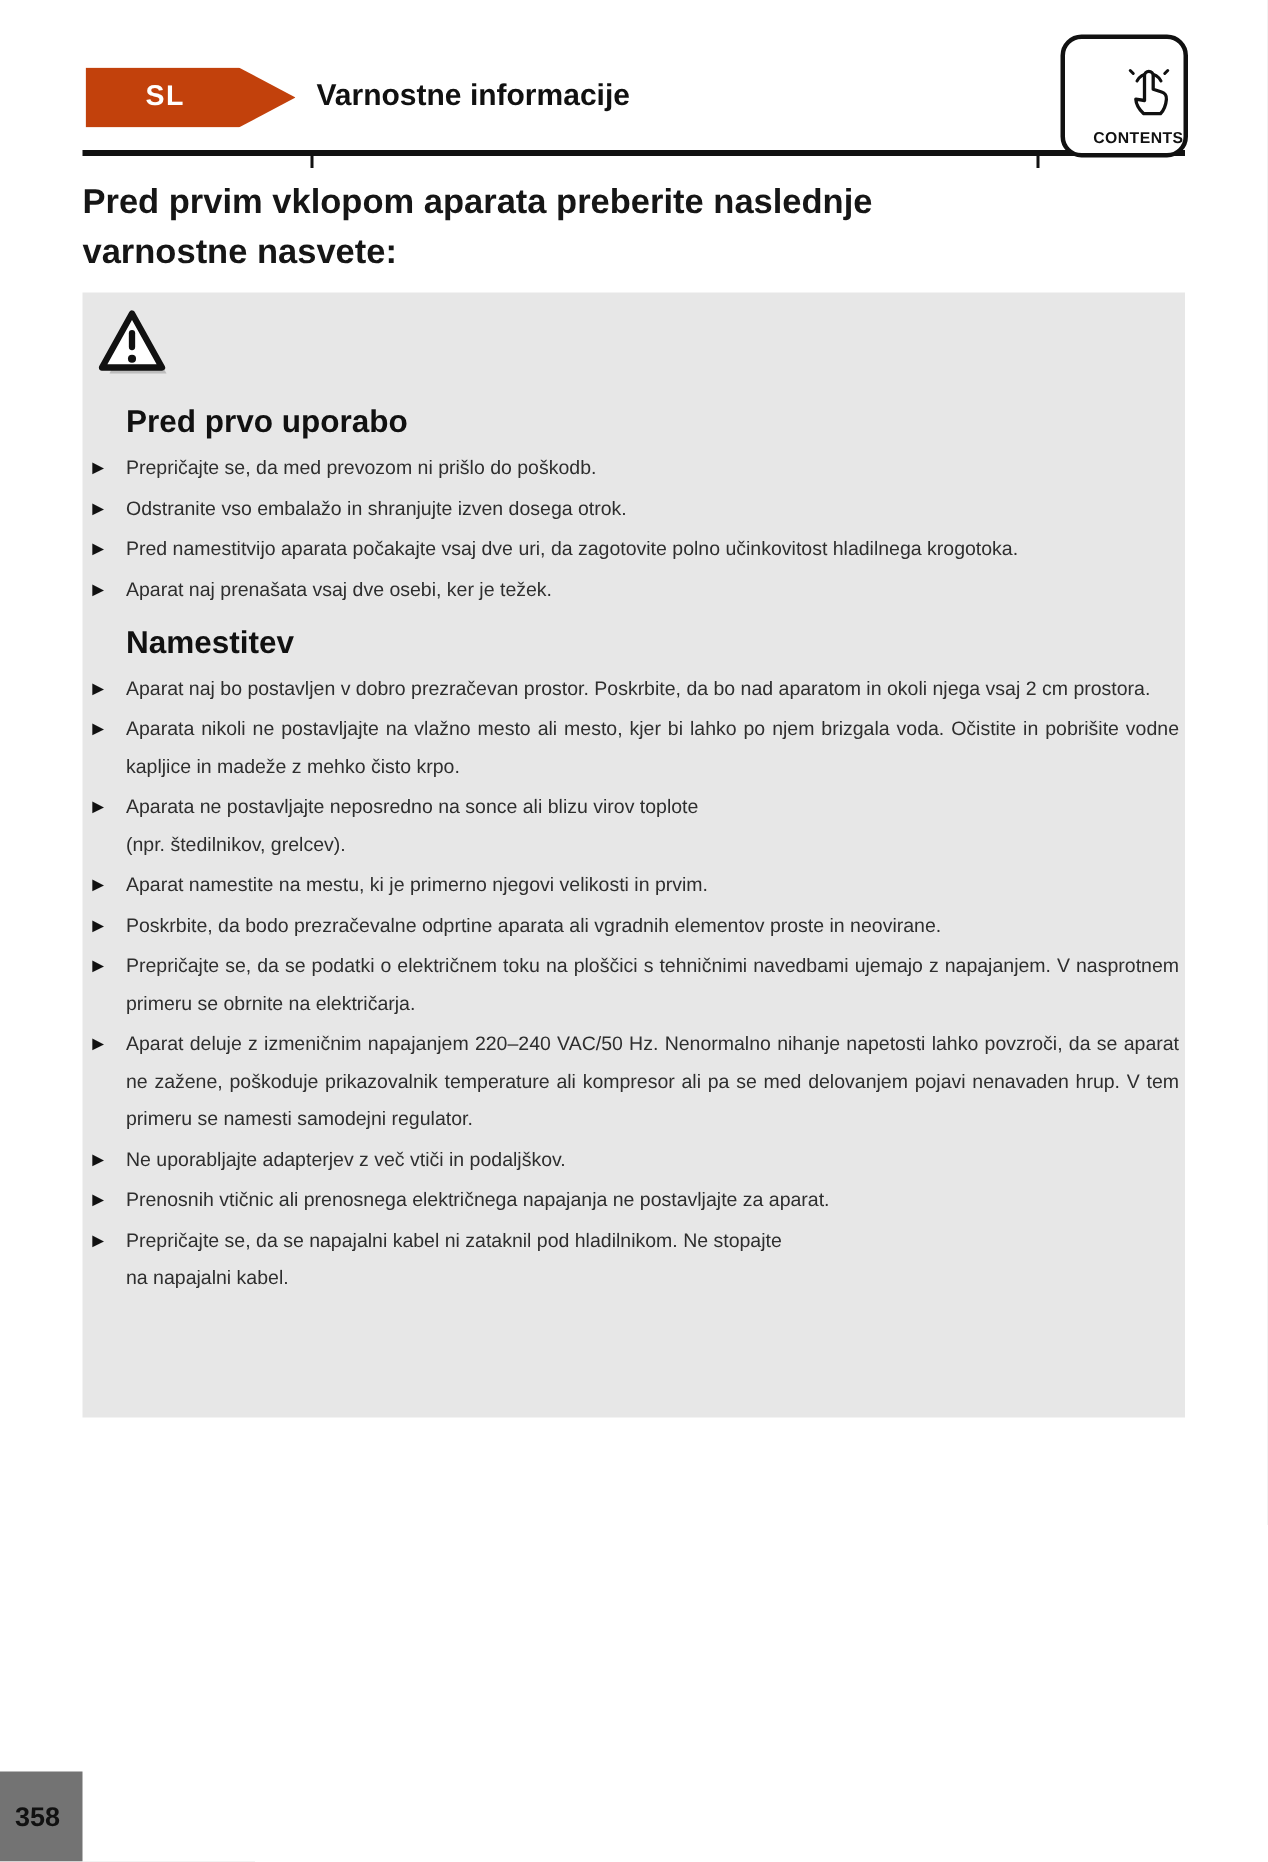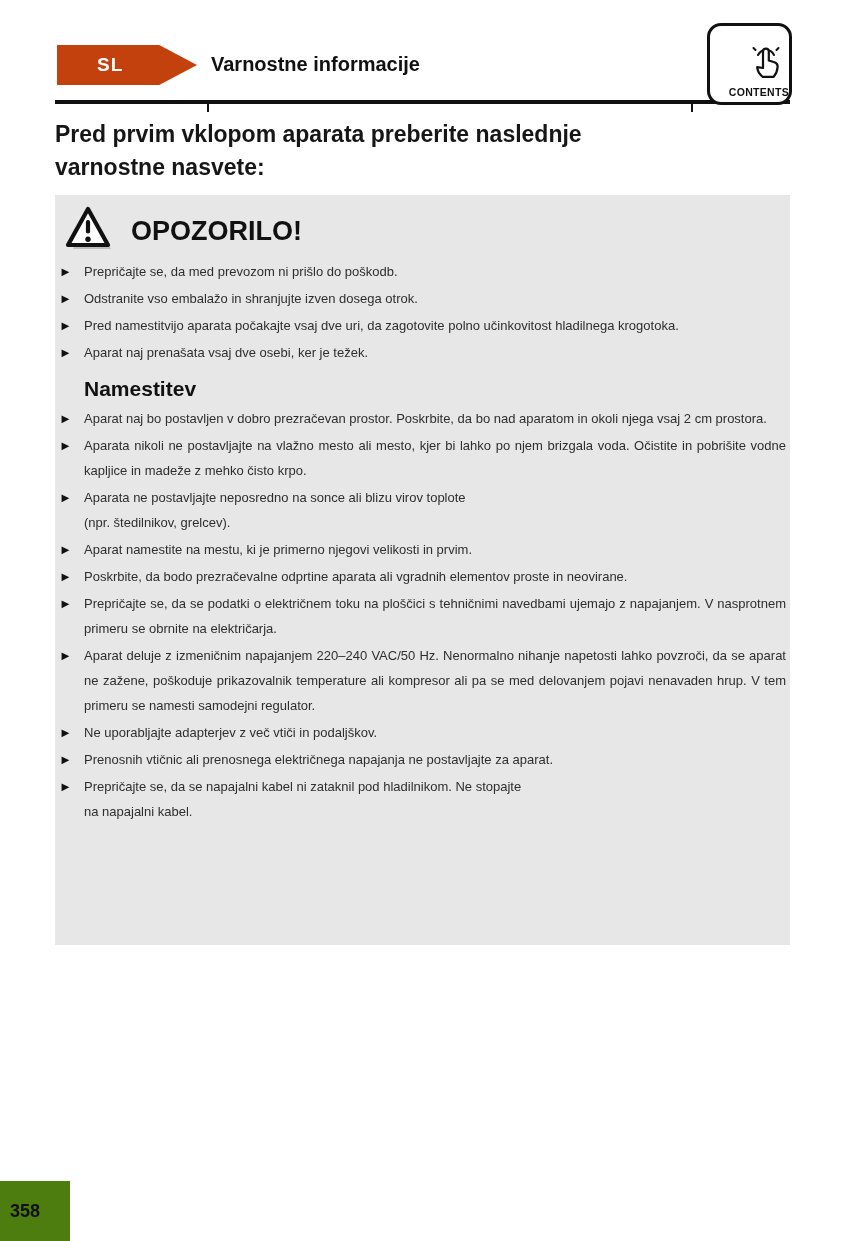--- a/index.html
+++ b/index.html
@@ -57,22 +57,22 @@
     flex:none; width:16px; margin-right:9px; font-size:13px; line-height:25px;
     color:#111; text-align:left;
   }
   .item p {
     margin:0; flex:1; font-size:13px; line-height:25px; color:#2e2e2e;
     text-align:justify; white-space:pre-line;
   }
 
   
   .page-num-box {
-    position:absolute; left:0; bottom:0; width:70px; height:60px;
-    background:#4d7c0f; display:flex; align-items:center; padding-left:10px;
+    position:absolute; left:0; bottom:0; width:55px; height:60px;
+    background:#737373; display:flex; align-items:center; padding-left:10px;
   }
   .page-num-box span { font-size:18px; font-weight:bold; color:#111; }
 </style>
 </head>
 <body>
 
 <div class="sl-tag">
   <span>SL</span>
 </div>
 <div class="header-title">Varnostne informacije</div>
@@ -99,23 +99,23 @@
 <div class="warn-box">
   <div class="warn-header">
     <span>
       <svg width="52" height="48" viewBox="0 0 52 48">
         <path d="M28 8 L48 44 H10 Z" fill="#9b9b9b" opacity="0.55"></path>
         <path d="M25 4 L45 40 H5 Z" fill="#ffffff" stroke="#111" stroke-width="4.2" stroke-linejoin="round"></path>
         <rect x="22.9" y="15" width="4.2" height="13.5" rx="2.1" fill="#111"></rect>
         <circle cx="25" cy="34.2" r="2.7" fill="#111"></circle>
       </svg>
     </span>
-    <span class="warn-title">OPOZORILO!</span>
   </div>
   <div id="warning-sections">
+      <div class="section-heading">Pred prvo uporabo</div>
       <div class="item">
         <span class="arrow">►</span>
         <p>Prepričajte se, da med prevozom ni prišlo do poškodb.</p>
       </div>
       <div class="item">
         <span class="arrow">►</span>
         <p>Odstranite vso embalažo in shranjujte izven dosega otrok.</p>
       </div>
       <div class="item">
         <span class="arrow">►</span>

